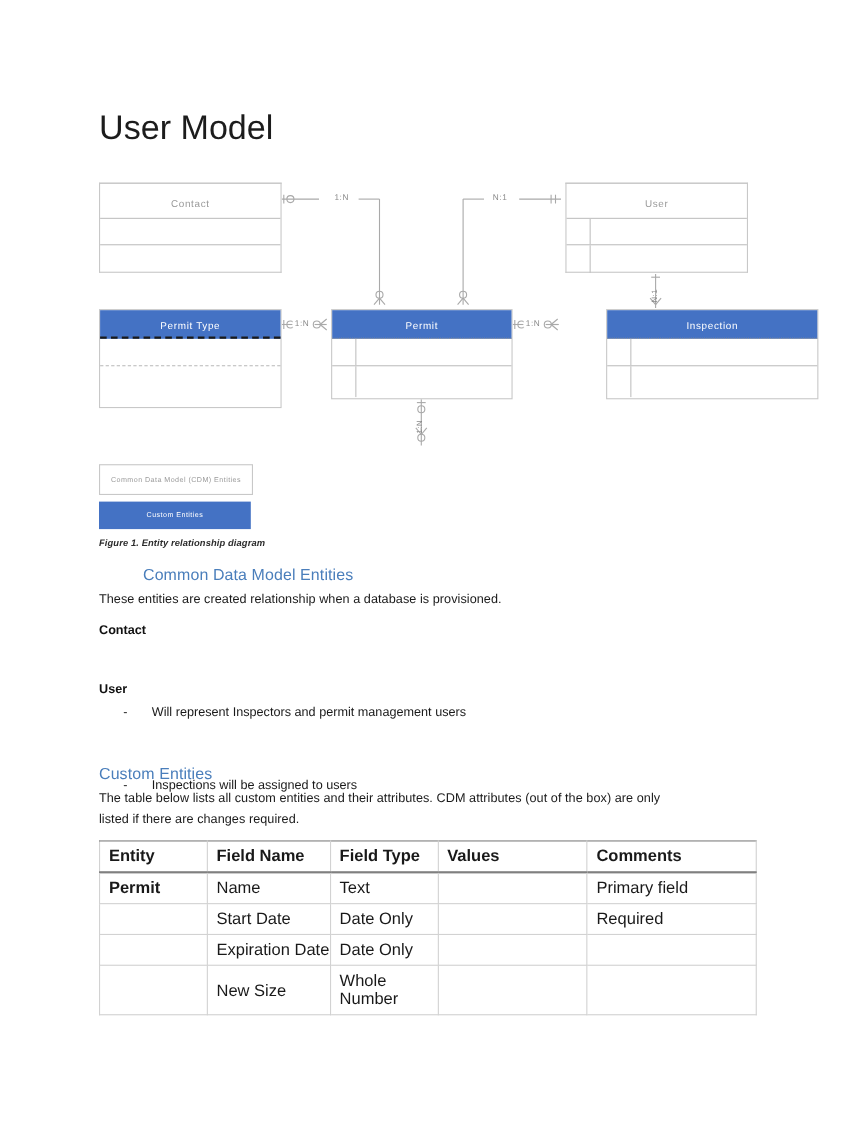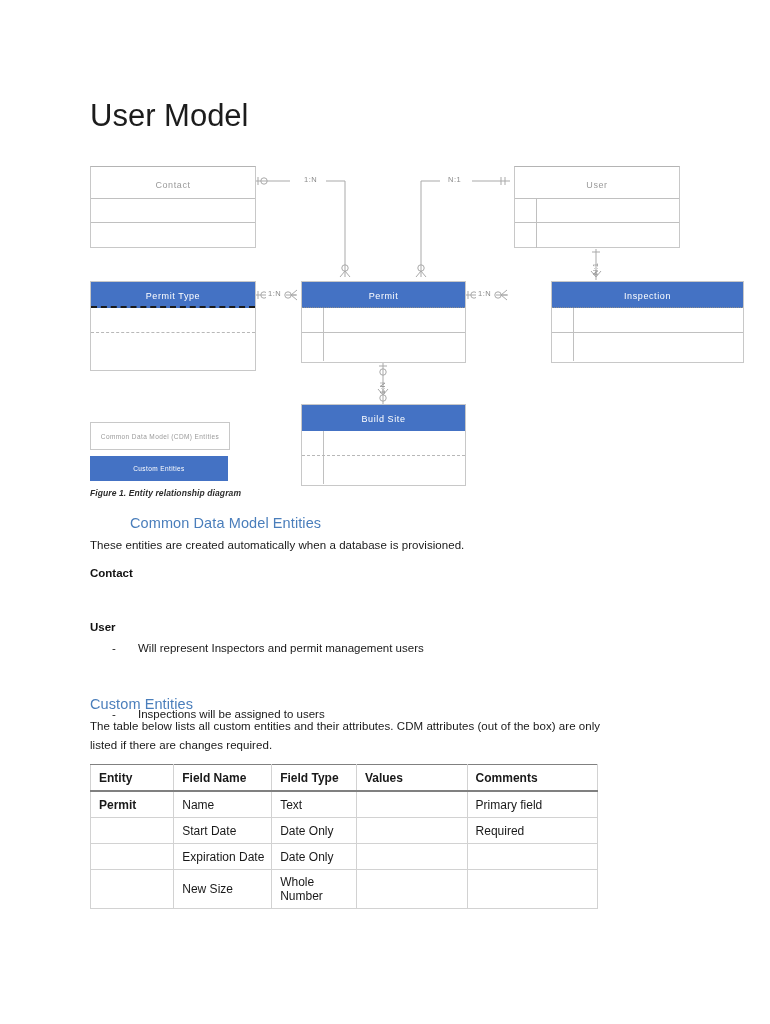--- a/index.html
+++ b/index.html
@@ -167,23 +167,23 @@
   .bullet .dash {
     display: inline-block;
     width: 26px;
   }
 
   
   .tbl {
     position: absolute;
     left: 90px;
     top: 764px;
-    width: 508px;
+    width: 598px;
     border-collapse: collapse;
-    font-size: 12px;
+    font-size: 15px;
     color: #191919;
   }
   .tbl th, .tbl td {
     border: 1px solid #d2d2d2;
     text-align: left;
     padding: 5px 0 5px 8px;
     font-weight: normal;
     height: 15px;
     vertical-align: middle;
   }
@@ -362,40 +362,29 @@
       <div class="erow div-solid" style="height:25px;">
         <div class="ecell-key"></div>
         <div class="ecell-val"></div>
       </div>
       <div class="erow div-none" style="height:28px;">
         <div class="ecell-key"></div>
         <div class="ecell-val"></div>
       </div>
     </div>
 
-    <div class="entity custom" style="left:301px; top:404px; width:165px; height:82px;">
-      <div class="ehead">Build Site</div>
-      <div class="erow div-dash" style="height:25px;">
-        <div class="ecell-key"></div>
-        <div class="ecell-val"></div>
-      </div>
-      <div class="erow div-none" style="height:28px;">
-        <div class="ecell-key"></div>
-        <div class="ecell-val"></div>
-      </div>
-    </div>
 
     <div class="legend-box legend-cdm" style="left:90px; top:422px; width:140px; height:28px;">Common Data Model (CDM) Entities</div>
     <div class="legend-box legend-custom" style="left:90px; top:456px; width:138px; height:25px;">Custom Entities</div>
   </div>
 
   <div class="fig-caption">Figure 1. Entity relationship diagram</div>
 
   <div class="h2" style="top:515px;margin-left:40px;">Common Data Model Entities</div>
-  <div class="para" style="top:536px;">These entities are created automatically when a database is provisioned.</div>
+  <div class="para" style="top:536px;">These entities are created relationship when a database is provisioned.</div>
 
   <div class="sub-head" style="top:567px;">Contact</div>
 
   <div class="sub-head" style="top:621px;">User</div>
   <div class="bullet" style="top:639px;">
     <span class="dash">-</span><span>Will represent Inspectors and permit management users</span>
   </div>
   <div class="bullet" style="top:657px;margin-top:48px;">
     <span class="dash">-</span><span>Inspections will be assigned to users</span>
   </div>

